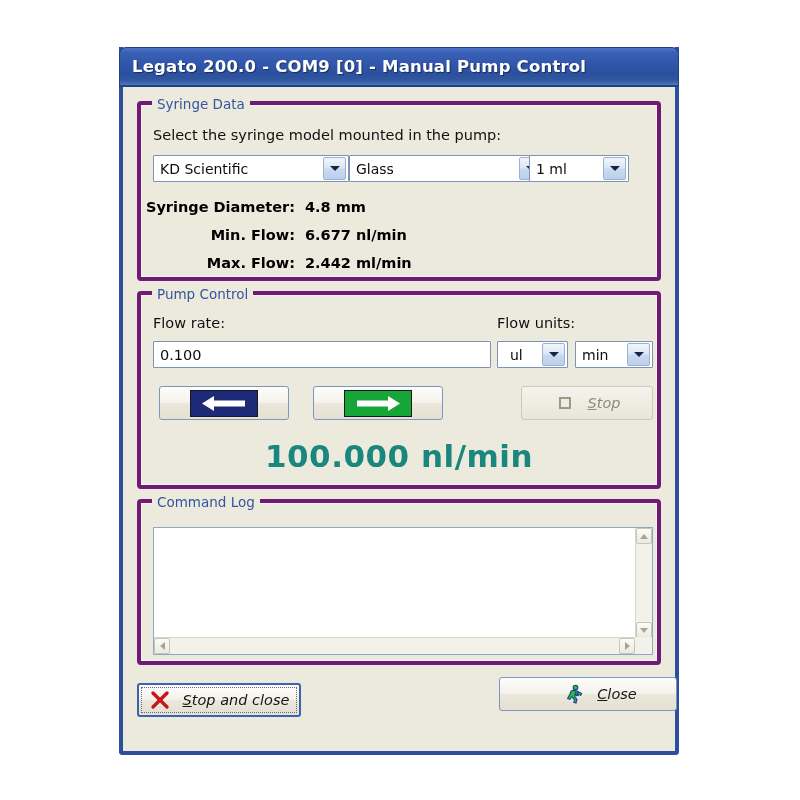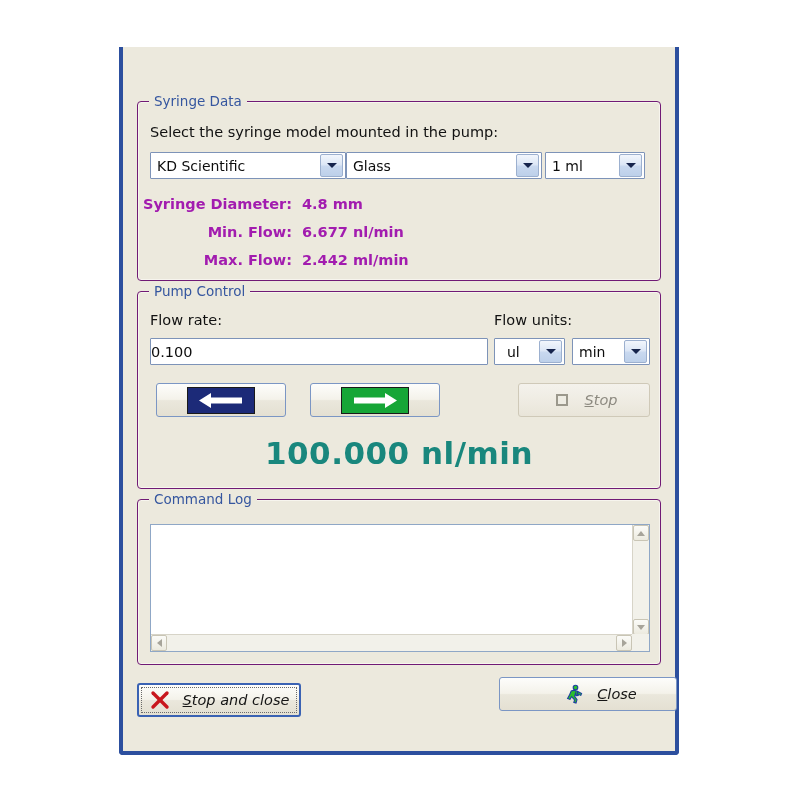--- a/index.html
+++ b/index.html
@@ -64,21 +64,21 @@
     top: 87px;
     width: 552px;
     height: 664px;
     background: #ece9dd;
     box-sizing: border-box;
   }
 
   
   .groupbox {
     position: absolute;
-    border: 1px solid #701a75;
+    border: 4px solid #701a75;
     border-radius: 4px;
     box-shadow: 0 0 0 1px #f7f5ee inset;
     box-sizing: border-box;
   }
   .group-legend {
     position: absolute;
     top: -9px;
     left: 11px;
     background: #ece9dd;
     padding: 0 5px;
@@ -94,21 +94,21 @@
   
   .lbl {
     position: absolute;
     font-size: 14.5px;
     color: #111111;
     white-space: nowrap;
   }
   .lbl-b {
     position: absolute;
     font-size: 14.5px;
-    color: #a21caf;
+    color: #000000;
     font-weight: bold;
     white-space: nowrap;
   }
   .lbl-r { text-align: right; }
 
   
   .combo {
     position: absolute;
     height: 27px;
     background: #ffffff;
@@ -146,20 +146,21 @@
   }
 
   
   .textinput {
     position: absolute;
     background: #ffffff;
     border: 1px solid #7d93b8;
     box-sizing: border-box;
     display: flex;
     align-items: center;
+    padding-left: 6px;
     font-size: 14.5px;
     color: #0d0d0d;
     border-radius: 1px;
   }
 
   
   .btn {
     position: absolute;
     box-sizing: border-box;
     border: 1px solid #7b96c4;
@@ -311,20 +312,23 @@
     box-sizing: border-box;
   }
 </style>
 </head>
 <body>
 
 <div id="root">
 
   <div class="window"></div>
 
+  <div class="titlebar">
+    <div class="titlebar-text">Legato 200.0 - COM9 [0] - Manual Pump Control</div>
+  </div>
 
   <div class="client">
 
     <div class="groupbox" id="group-syringe">
       <div class="group-legend">Syringe Data</div>
 
       <div class="lbl" style="left:12px; top:22px;">Select the syringe model mounted in the pump:</div>
 
       <div class="combo" style="left:12px; top:50px; width:196px;">
         <span class="combo-text">KD Scientific</span>
@@ -333,21 +337,21 @@
         </span>
       </div>
 
       <div class="combo" style="left:208px; top:50px; width:196px;">
         <span class="combo-text">Glass</span>
         <span class="combo-btn">
           <span class="chev"></span>
         </span>
       </div>
 
-      <div class="combo" style="left:407px; top:50px; width:100px;">
+      <div class="combo" style="left:388px; top:50px; width:100px;">
         <span class="combo-text">1 ml</span>
         <span class="combo-btn">
           <span class="chev"></span>
         </span>
       </div>
 
       <div class="lbl-b lbl-r" style="left:0px; top:94px; width:154px;">Syringe Diameter:</div>
       <div class="lbl-b" style="left:164px; top:94px;">4.8 mm</div>
 
       <div class="lbl-b lbl-r" style="left:0px; top:122px; width:154px;">Min. Flow:</div>

